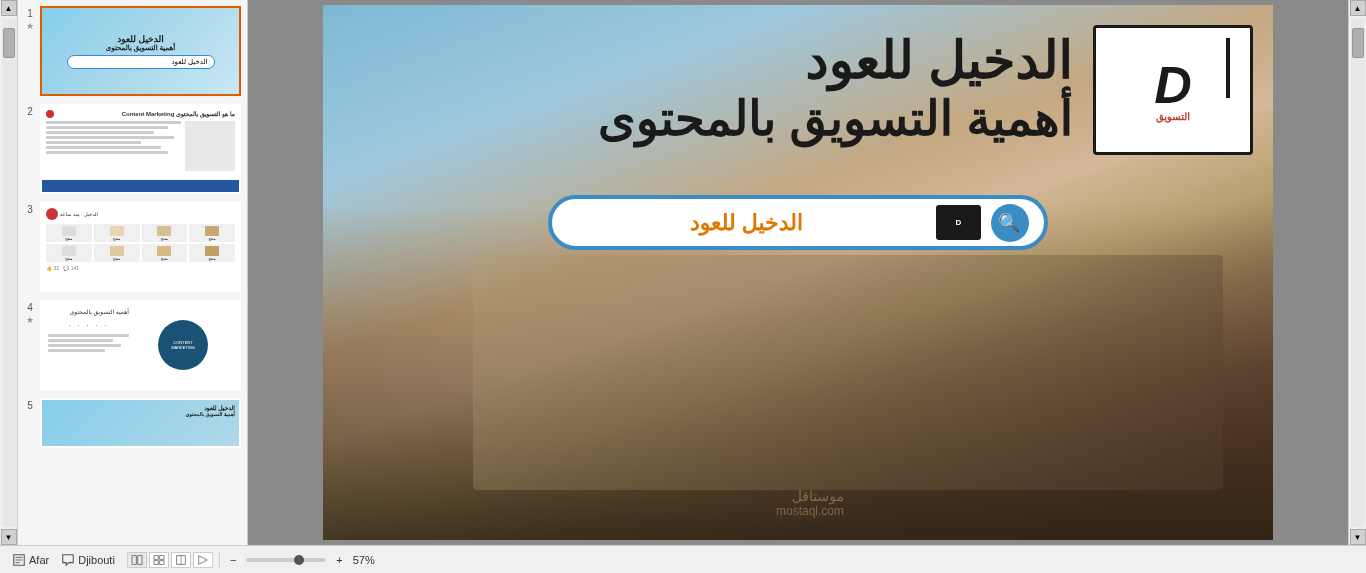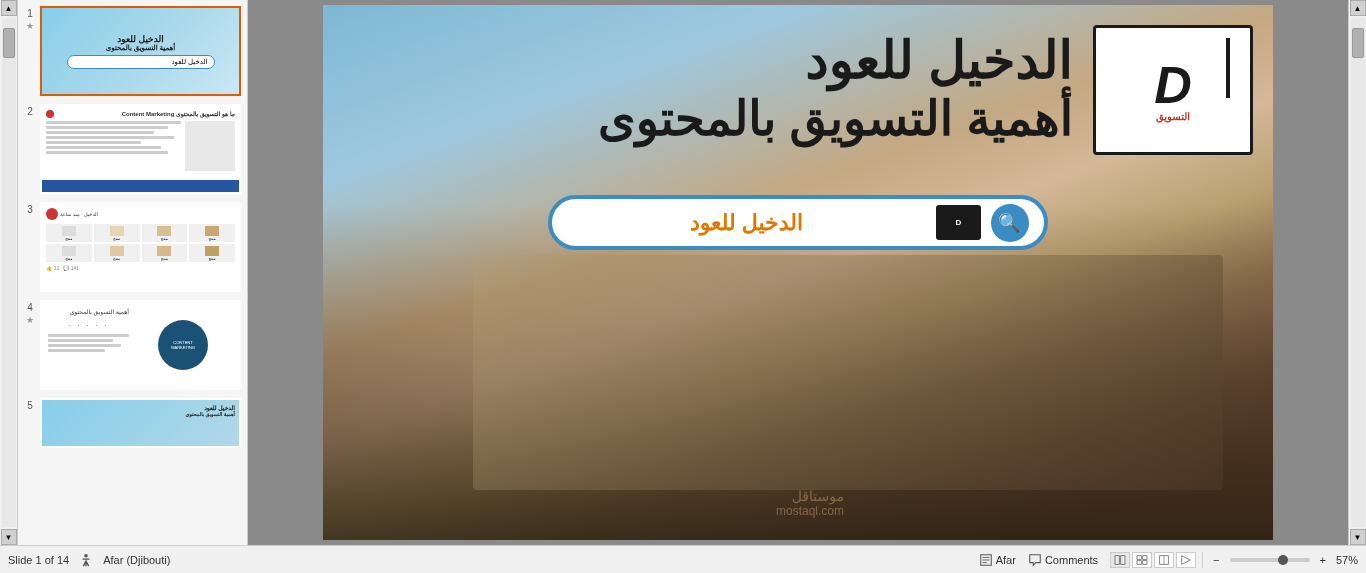--- a/index.html
+++ b/index.html
@@ -749,46 +749,36 @@
     <div class="scroll-btn">▲</div>
     <div class="scroll-track">
       <div class="scroll-thumb"></div>
     </div>
     <div class="scroll-btn">▼</div>
   </div>
 
 </div>
 
 <div class="status-bar">
-  <div class="status-left">
-    <span class="status-slide-info">Slide 1 of 14</span>
-    <div class="status-icon-btn" title="Accessibility">
-      <svg width="14" height="14" viewBox="0 0 16 16">
-        <circle cx="8" cy="3" r="2" fill="#555"></circle>
-        <path d="M4 7h8M8 9v6M5 15l3-6 3 6" stroke="#555" stroke-width="1.5" fill="none"></path>
-      </svg>
-    </div>
-    <span>Afar (Djibouti)</span>
-  </div>
 
   <div class="notes-comments-bar">
     <div class="notes-btn">
       <svg width="14" height="14" viewBox="0 0 16 16">
         <path d="M2 2h12v12H2z" fill="none" stroke="#555" stroke-width="1.2"></path>
         <line x1="4" y1="5" x2="12" y2="5" stroke="#555" stroke-width="1"></line>
         <line x1="4" y1="8" x2="12" y2="8" stroke="#555" stroke-width="1"></line>
         <line x1="4" y1="11" x2="9" y2="11" stroke="#555" stroke-width="1"></line>
       </svg>
       <span>Afar</span>
     </div>
     <div class="comments-btn">
       <svg width="14" height="14" viewBox="0 0 16 16">
         <path d="M2 2h12v9H9l-3 3v-3H2z" fill="none" stroke="#555" stroke-width="1.2"></path>
       </svg>
-      <span>Comments</span>
+      <span>Djibouti</span>
     </div>
   </div>
 
   <div class="status-right">
     <div class="view-icons">
       <div class="view-icon active" title="Normal view">
         <svg width="12" height="10" viewBox="0 0 16 14">
           <rect x="1" y="1" width="6" height="12" stroke="#555" stroke-width="1" fill="none"></rect>
           <rect x="9" y="1" width="6" height="12" stroke="#555" stroke-width="1" fill="none"></rect>
         </svg>

